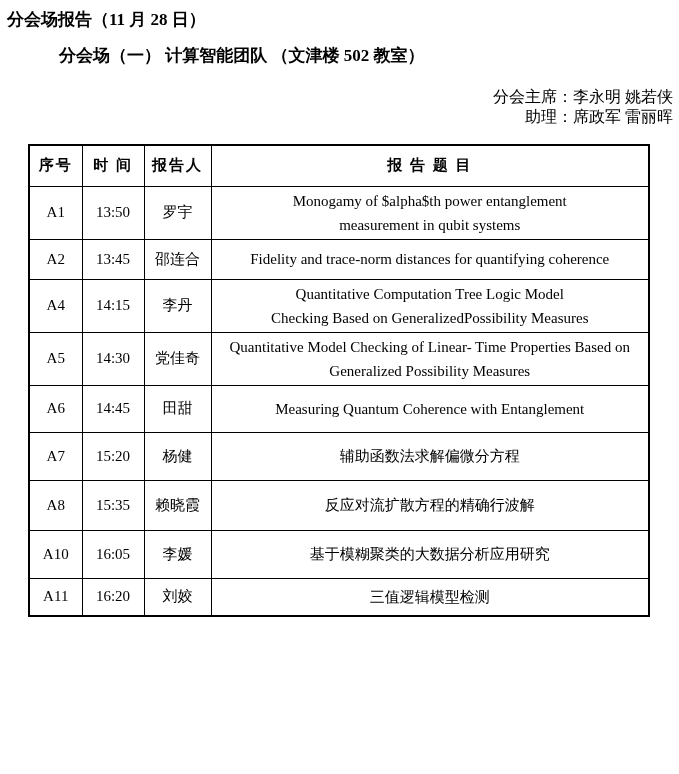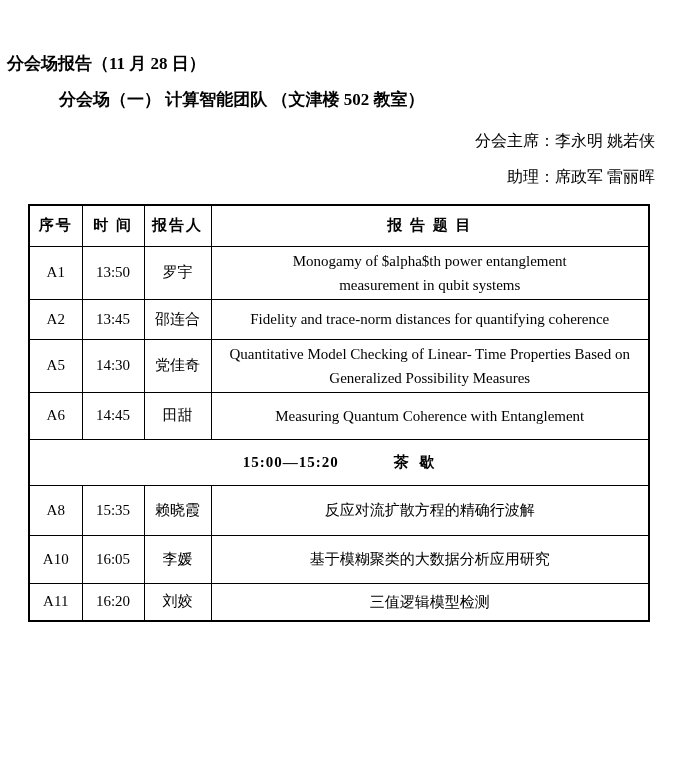--- a/index.html
+++ b/index.html
@@ -9,37 +9,36 @@
     font-family: "Liberation Serif", "DejaVu Serif", serif;
   }
   body { width: 679px; height: 774px; overflow: hidden; }
   .doc { position: relative; width: 679px; height: 774px; }
 
   .title {
     font-weight: bold;
     font-size: 17px;
     padding: 9px 0 0 7px;
     line-height: 22px;
-    margin-top: 44px;
   }
   .subtitle {
     font-weight: bold;
     font-size: 17px;
     padding: 14px 0 0 15px;
     line-height: 22px;
     margin-left: 44px;
   }
   .chair, .assistant {
     text-align: right;
     font-size: 16px;
-    padding-right: 24px;
+    padding-right: 6px;
     line-height: 20px;
   }
   .chair { margin-top: 20px; }
-  .assistant { margin-top: 16px; }
+  .assistant { }
 
   table.schedule {
     border-collapse: collapse;
     table-layout: fixed;
     width: 620px;
     margin: 17px 0 0 28px;
     border: 2px solid #000;
   }
   table.schedule th, table.schedule td {
     border: 1px solid #000;
@@ -99,39 +98,47 @@
         <td class="title-cell">Monogamy of $alpha$th power entanglement
 measurement in qubit systems</td>
       </tr>
       <tr style="height:40px">
         <td>A2</td>
         <td>13:45</td>
         <td>邵连合</td>
         <td class="title-cell">Fidelity and trace-norm distances for quantifying coherence</td>
       </tr>
       <tr style="height:47px">
+        <td>A4</td>
+        <td>14:15</td>
+        <td>李丹</td>
+        <td class="title-cell">Quantitative Computation Tree Logic Model
+Checking Based on GeneralizedPossibility Measures</td>
+      </tr>
+      <tr style="height:47px">
         <td>A5</td>
         <td>14:30</td>
         <td>党佳奇</td>
         <td class="title-cell">Quantitative Model Checking of Linear- Time Properties Based on
 Generalized Possibility Measures</td>
       </tr>
       <tr style="height:47px">
         <td>A6</td>
         <td>14:45</td>
         <td>田甜</td>
         <td class="title-cell">Measuring Quantum Coherence with Entanglement</td>
       </tr>
 
-      <tr style="height:46px">
-        <td colspan="4" class="break-cell">
-          <span>15:00—15:20</span><span class="break-gap"></span><span>茶  歇</span>
-        </td>
+
+      <tr style="height:48px">
+        <td>A7</td>
+        <td>15:20</td>
+        <td>杨健</td>
+        <td class="title-cell">辅助函数法求解偏微分方程</td>
       </tr>
-
       <tr style="height:50px">
         <td>A8</td>
         <td>15:35</td>
         <td>赖晓霞</td>
         <td class="title-cell">反应对流扩散方程的精确行波解</td>
       </tr>
       <tr style="height:48px">
         <td>A10</td>
         <td>16:05</td>
         <td>李媛</td>

